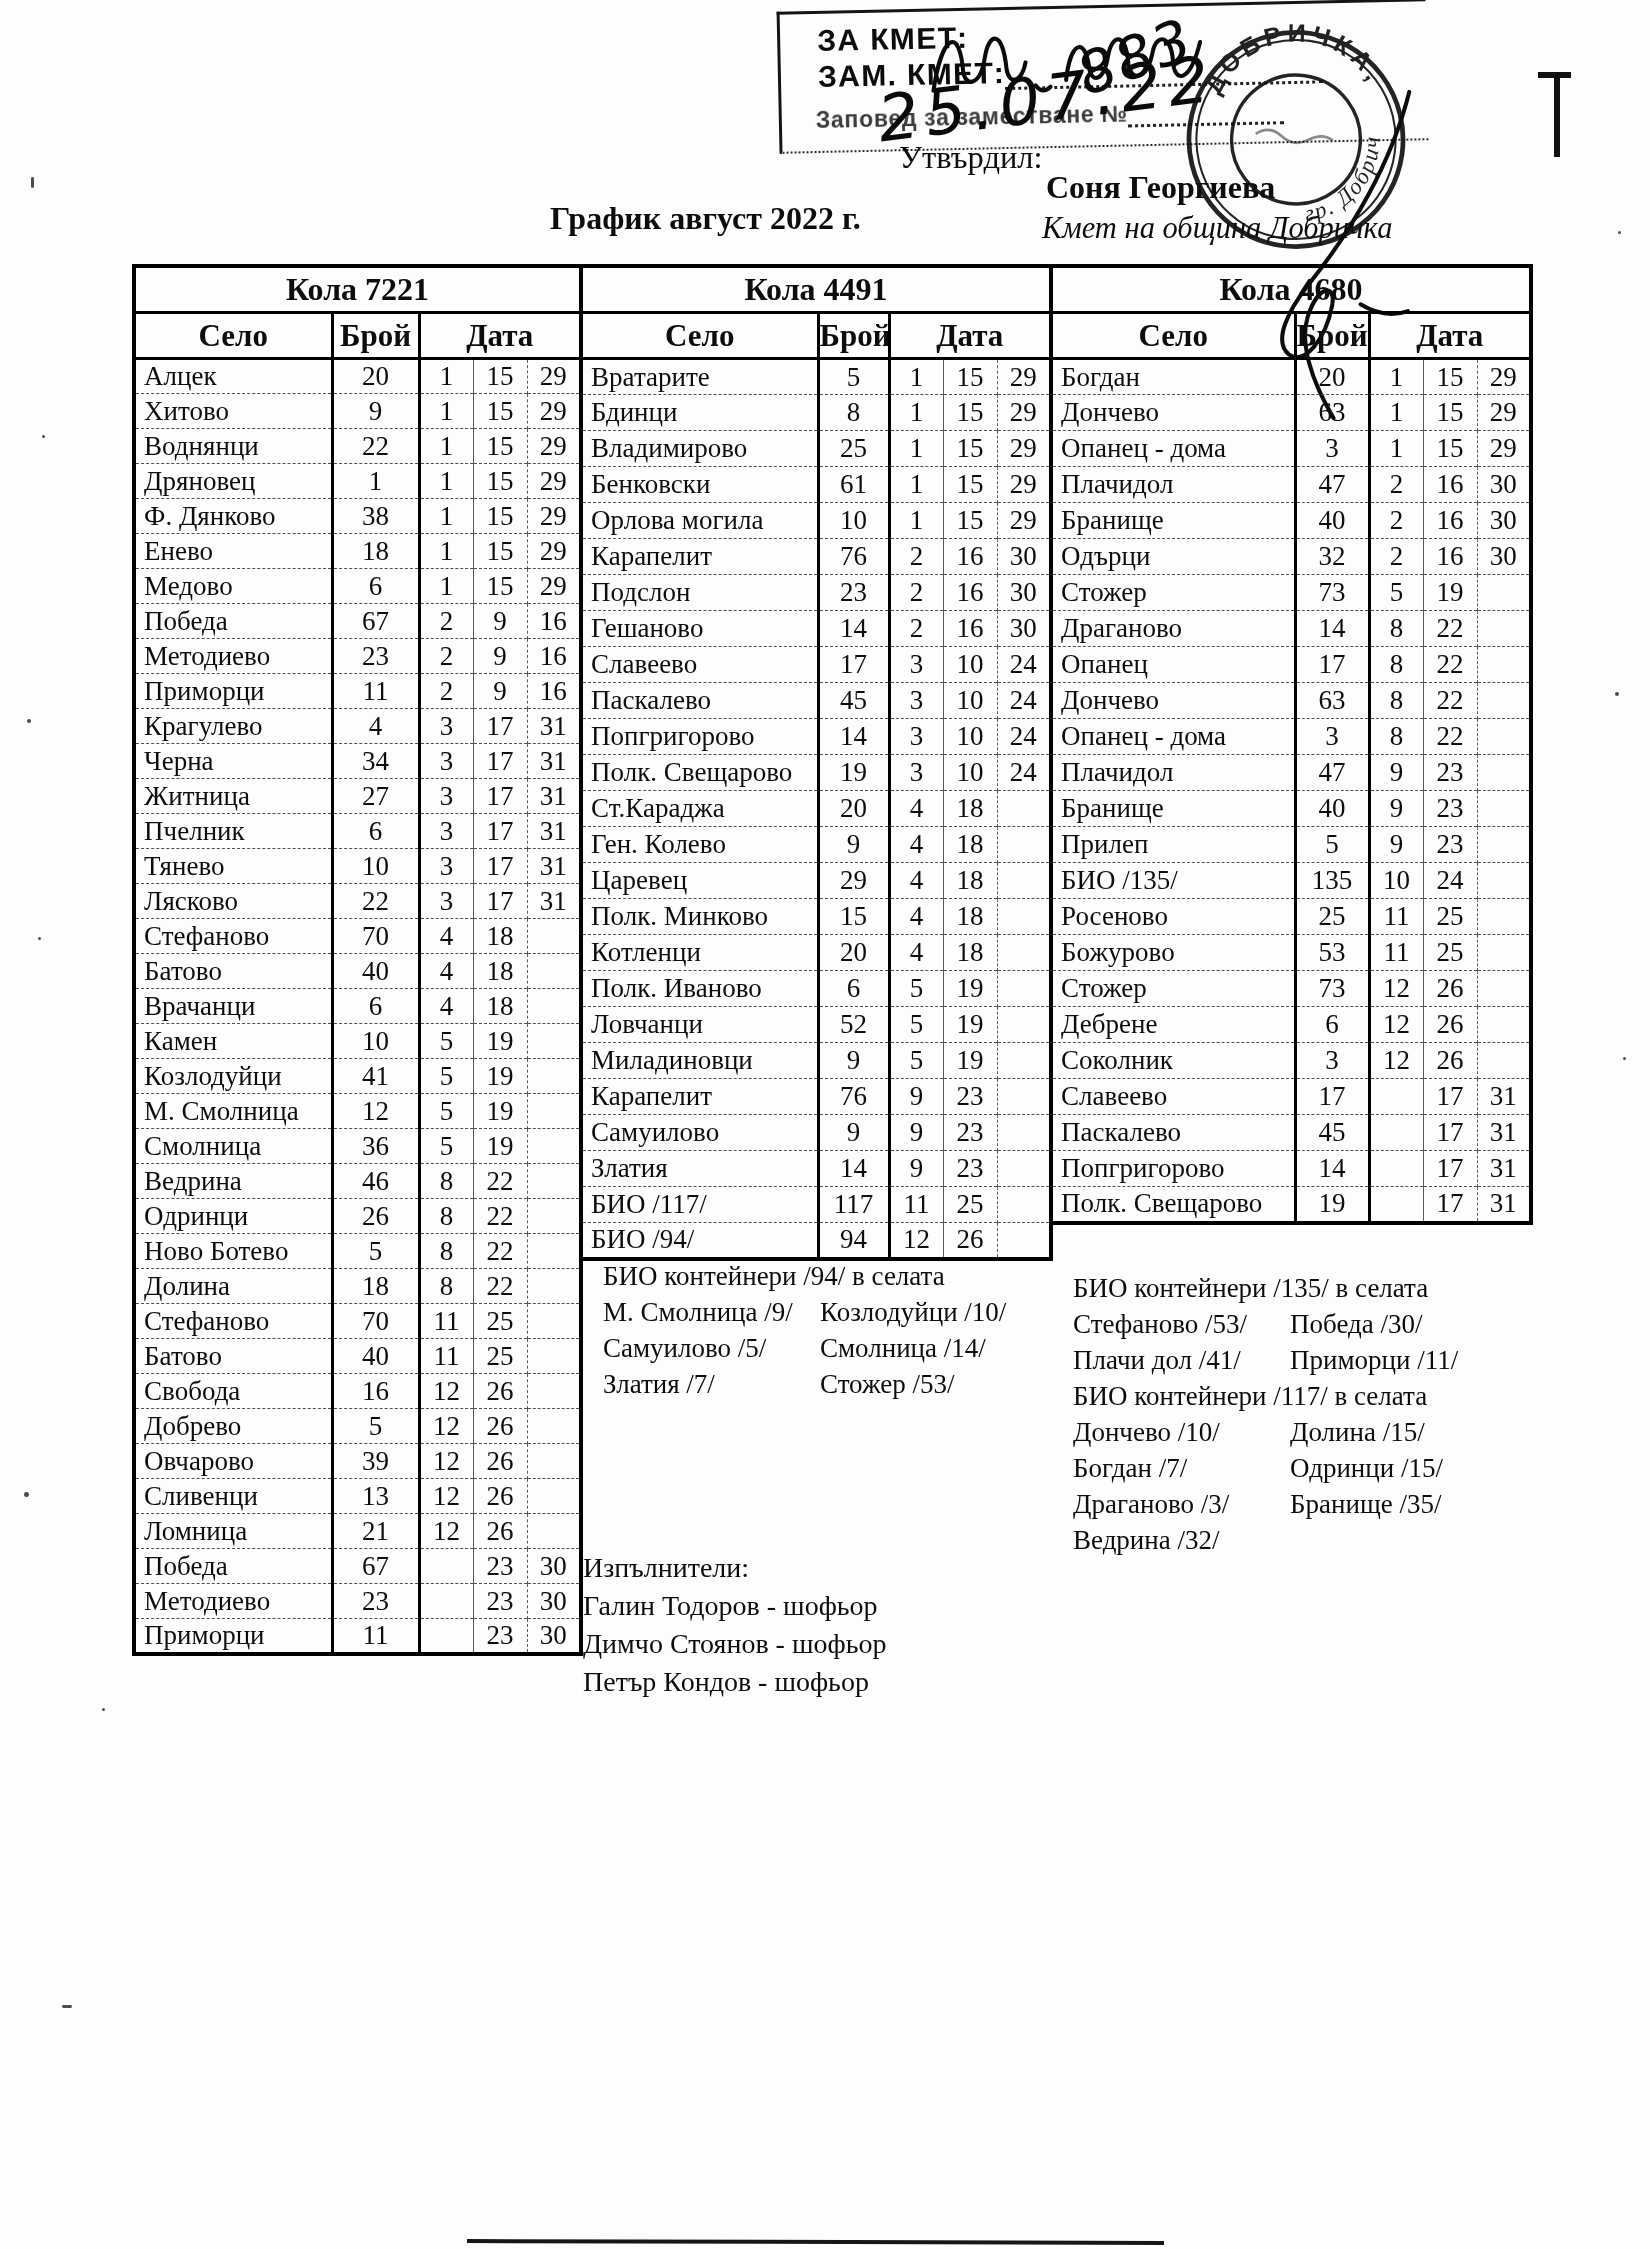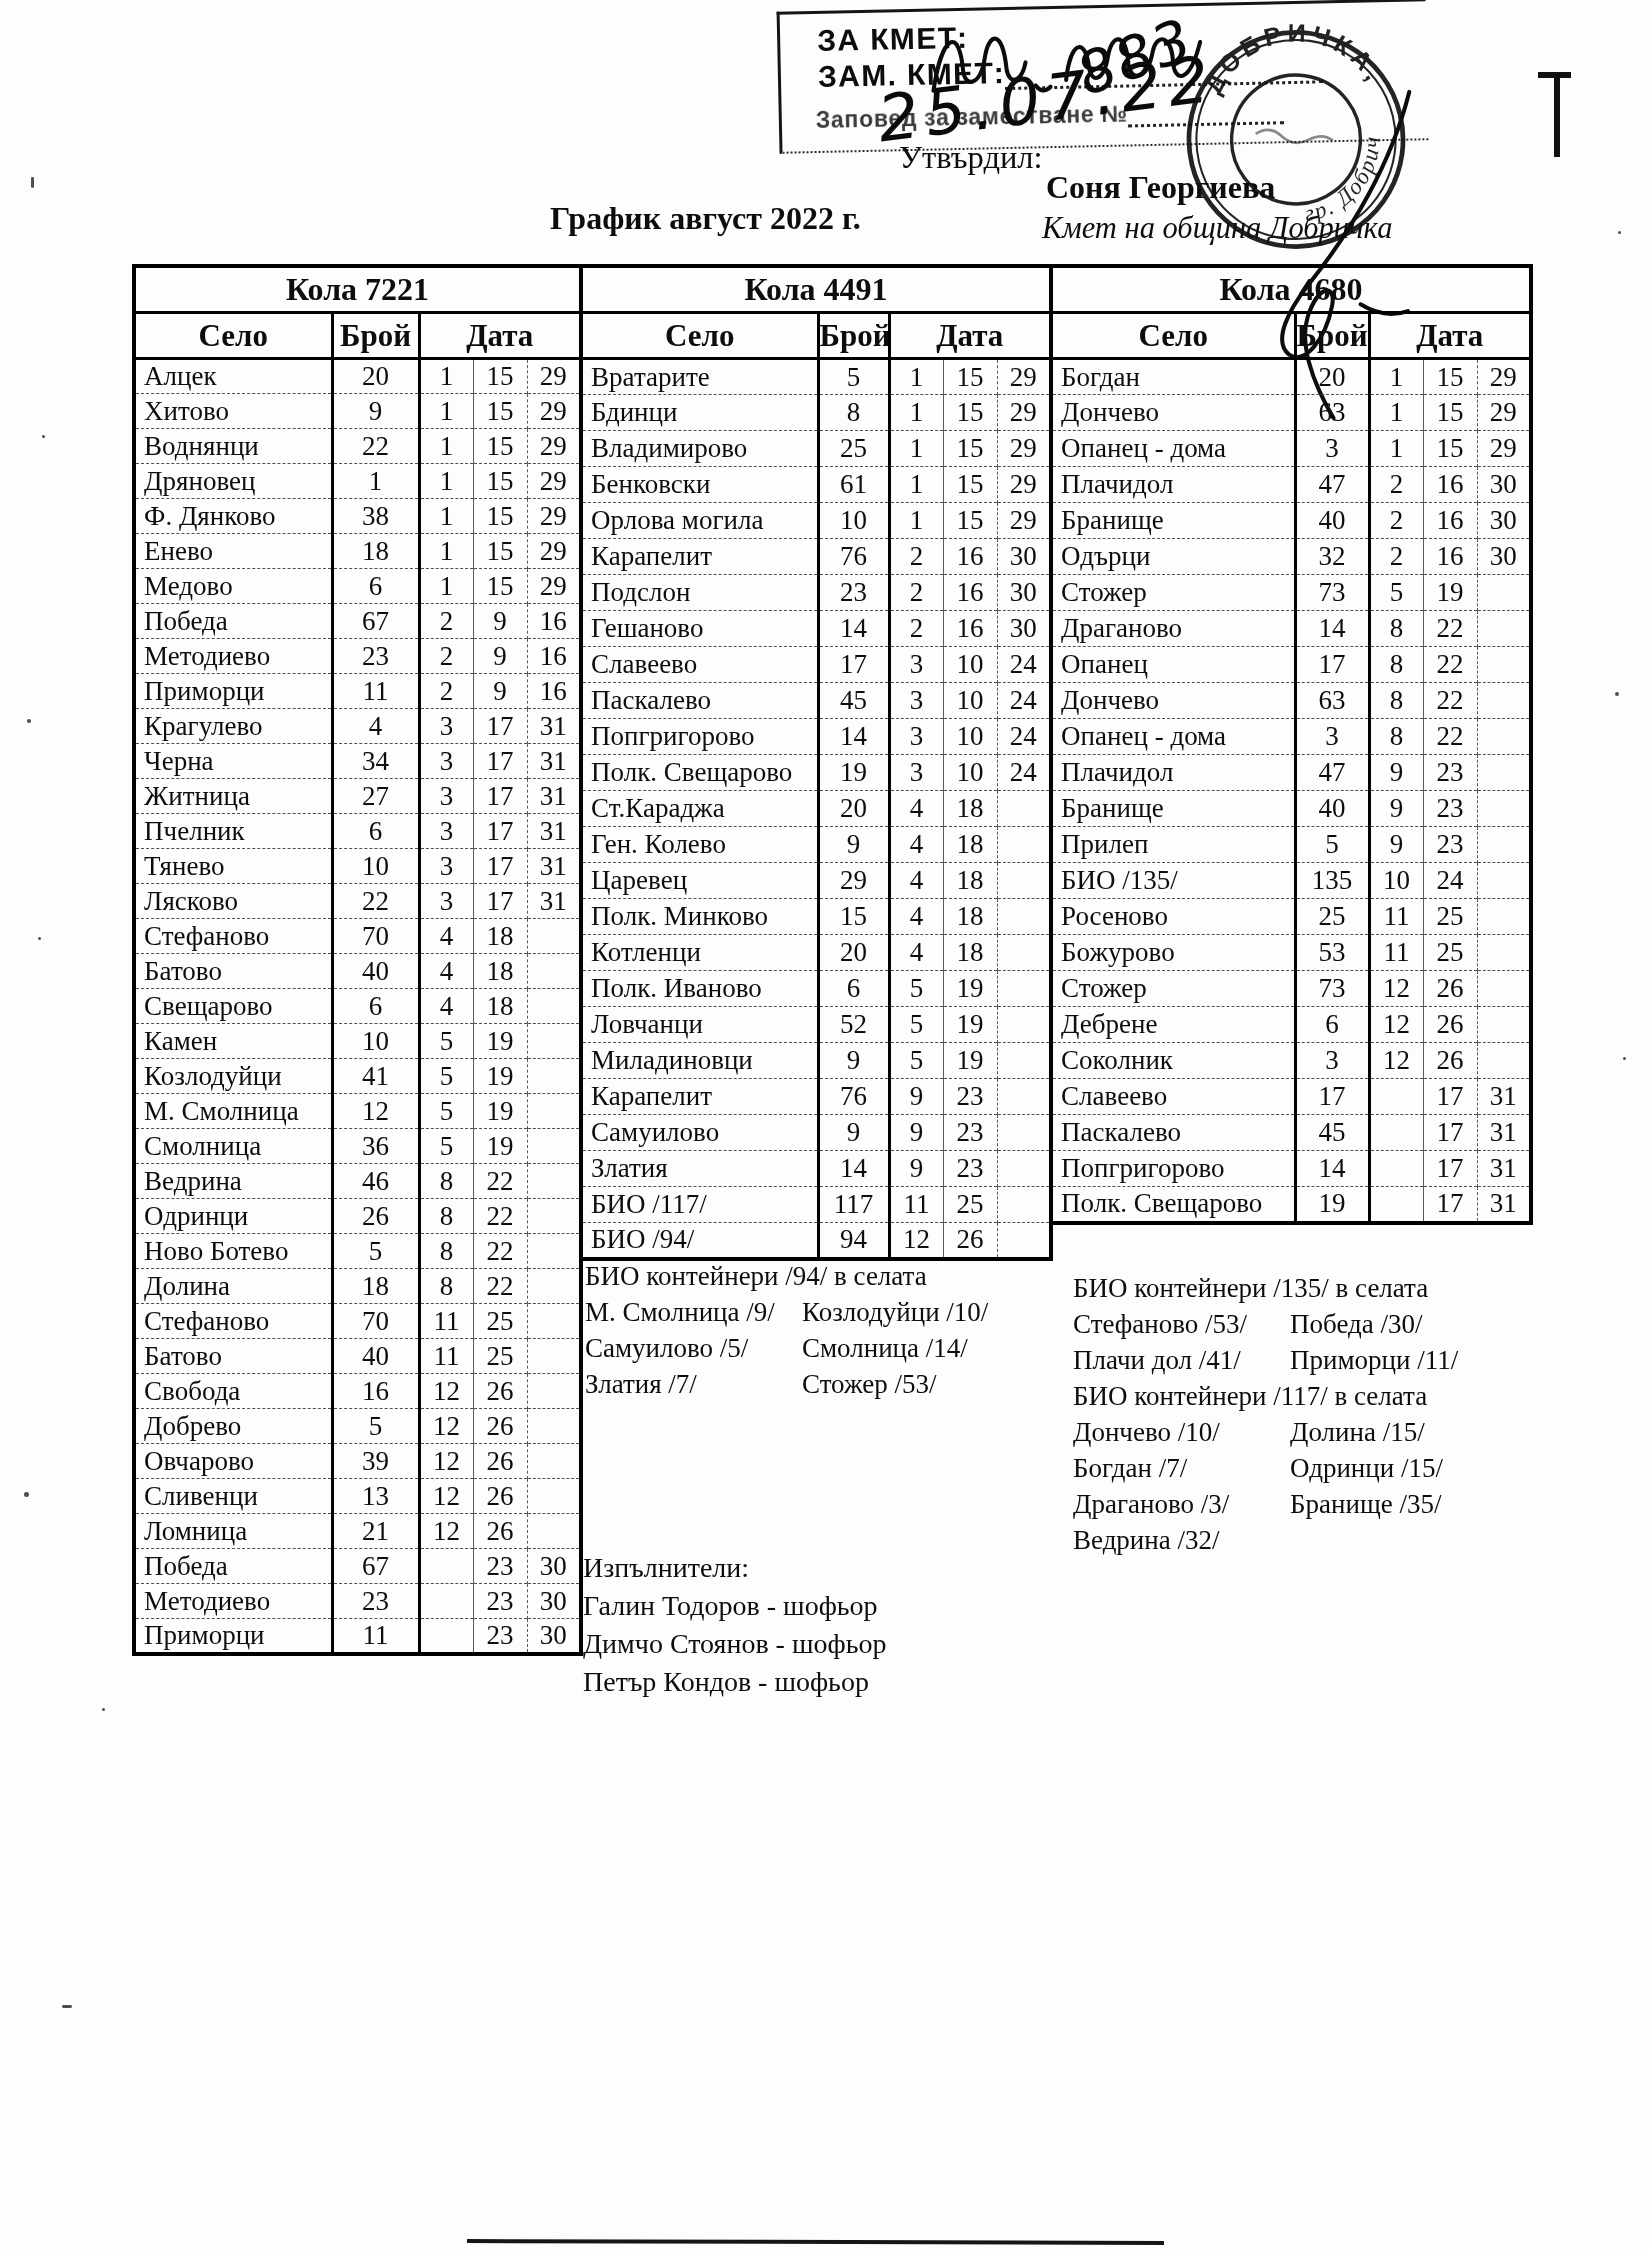--- a/index.html
+++ b/index.html
@@ -245,21 +245,21 @@
           <td class="c-d3"></td>
         </tr>
         <tr>
           <td class="c-village">Батово</td>
           <td class="c-count">40</td>
           <td class="c-d1">4</td>
           <td class="c-d2">18</td>
           <td class="c-d3"></td>
         </tr>
         <tr>
-          <td class="c-village">Свещарово</td>
+          <td class="c-village">Врачанци</td>
           <td class="c-count">6</td>
           <td class="c-d1">4</td>
           <td class="c-d2">18</td>
           <td class="c-d3"></td>
         </tr>
         <tr>
           <td class="c-village">Камен</td>
           <td class="c-count">10</td>
           <td class="c-d1">5</td>
           <td class="c-d2">19</td>
@@ -767,21 +767,21 @@
         <tr>
           <td class="c-village">Полк. Свещарово</td>
           <td class="c-count">19</td>
           <td class="c-d1"></td>
           <td class="c-d2">17</td>
           <td class="c-d3">31</td>
         </tr>
       </tbody>
   </table>
 
-  <div class="notes" style="left:585px;top:1258px;width:460px">
+  <div class="notes" style="left:603px;top:1258px;width:460px">
     <div class="note-title">БИО контейнери /94/ в селата</div>
     <div>
         <div class="note-row"><span class="note-left">М. Смолница /9/</span><span class="note-right">Козлодуйци /10/</span></div>
         <div class="note-row"><span class="note-left">Самуилово /5/</span><span class="note-right">Смолница /14/</span></div>
         <div class="note-row"><span class="note-left">Златия /7/</span><span class="note-right">Стожер /53/</span></div>
       </div>
   </div>
 
   <div class="notes" style="left:1073px;top:1270px;width:467px">
     <div class="note-title">БИО контейнери /135/ в селата</div>

